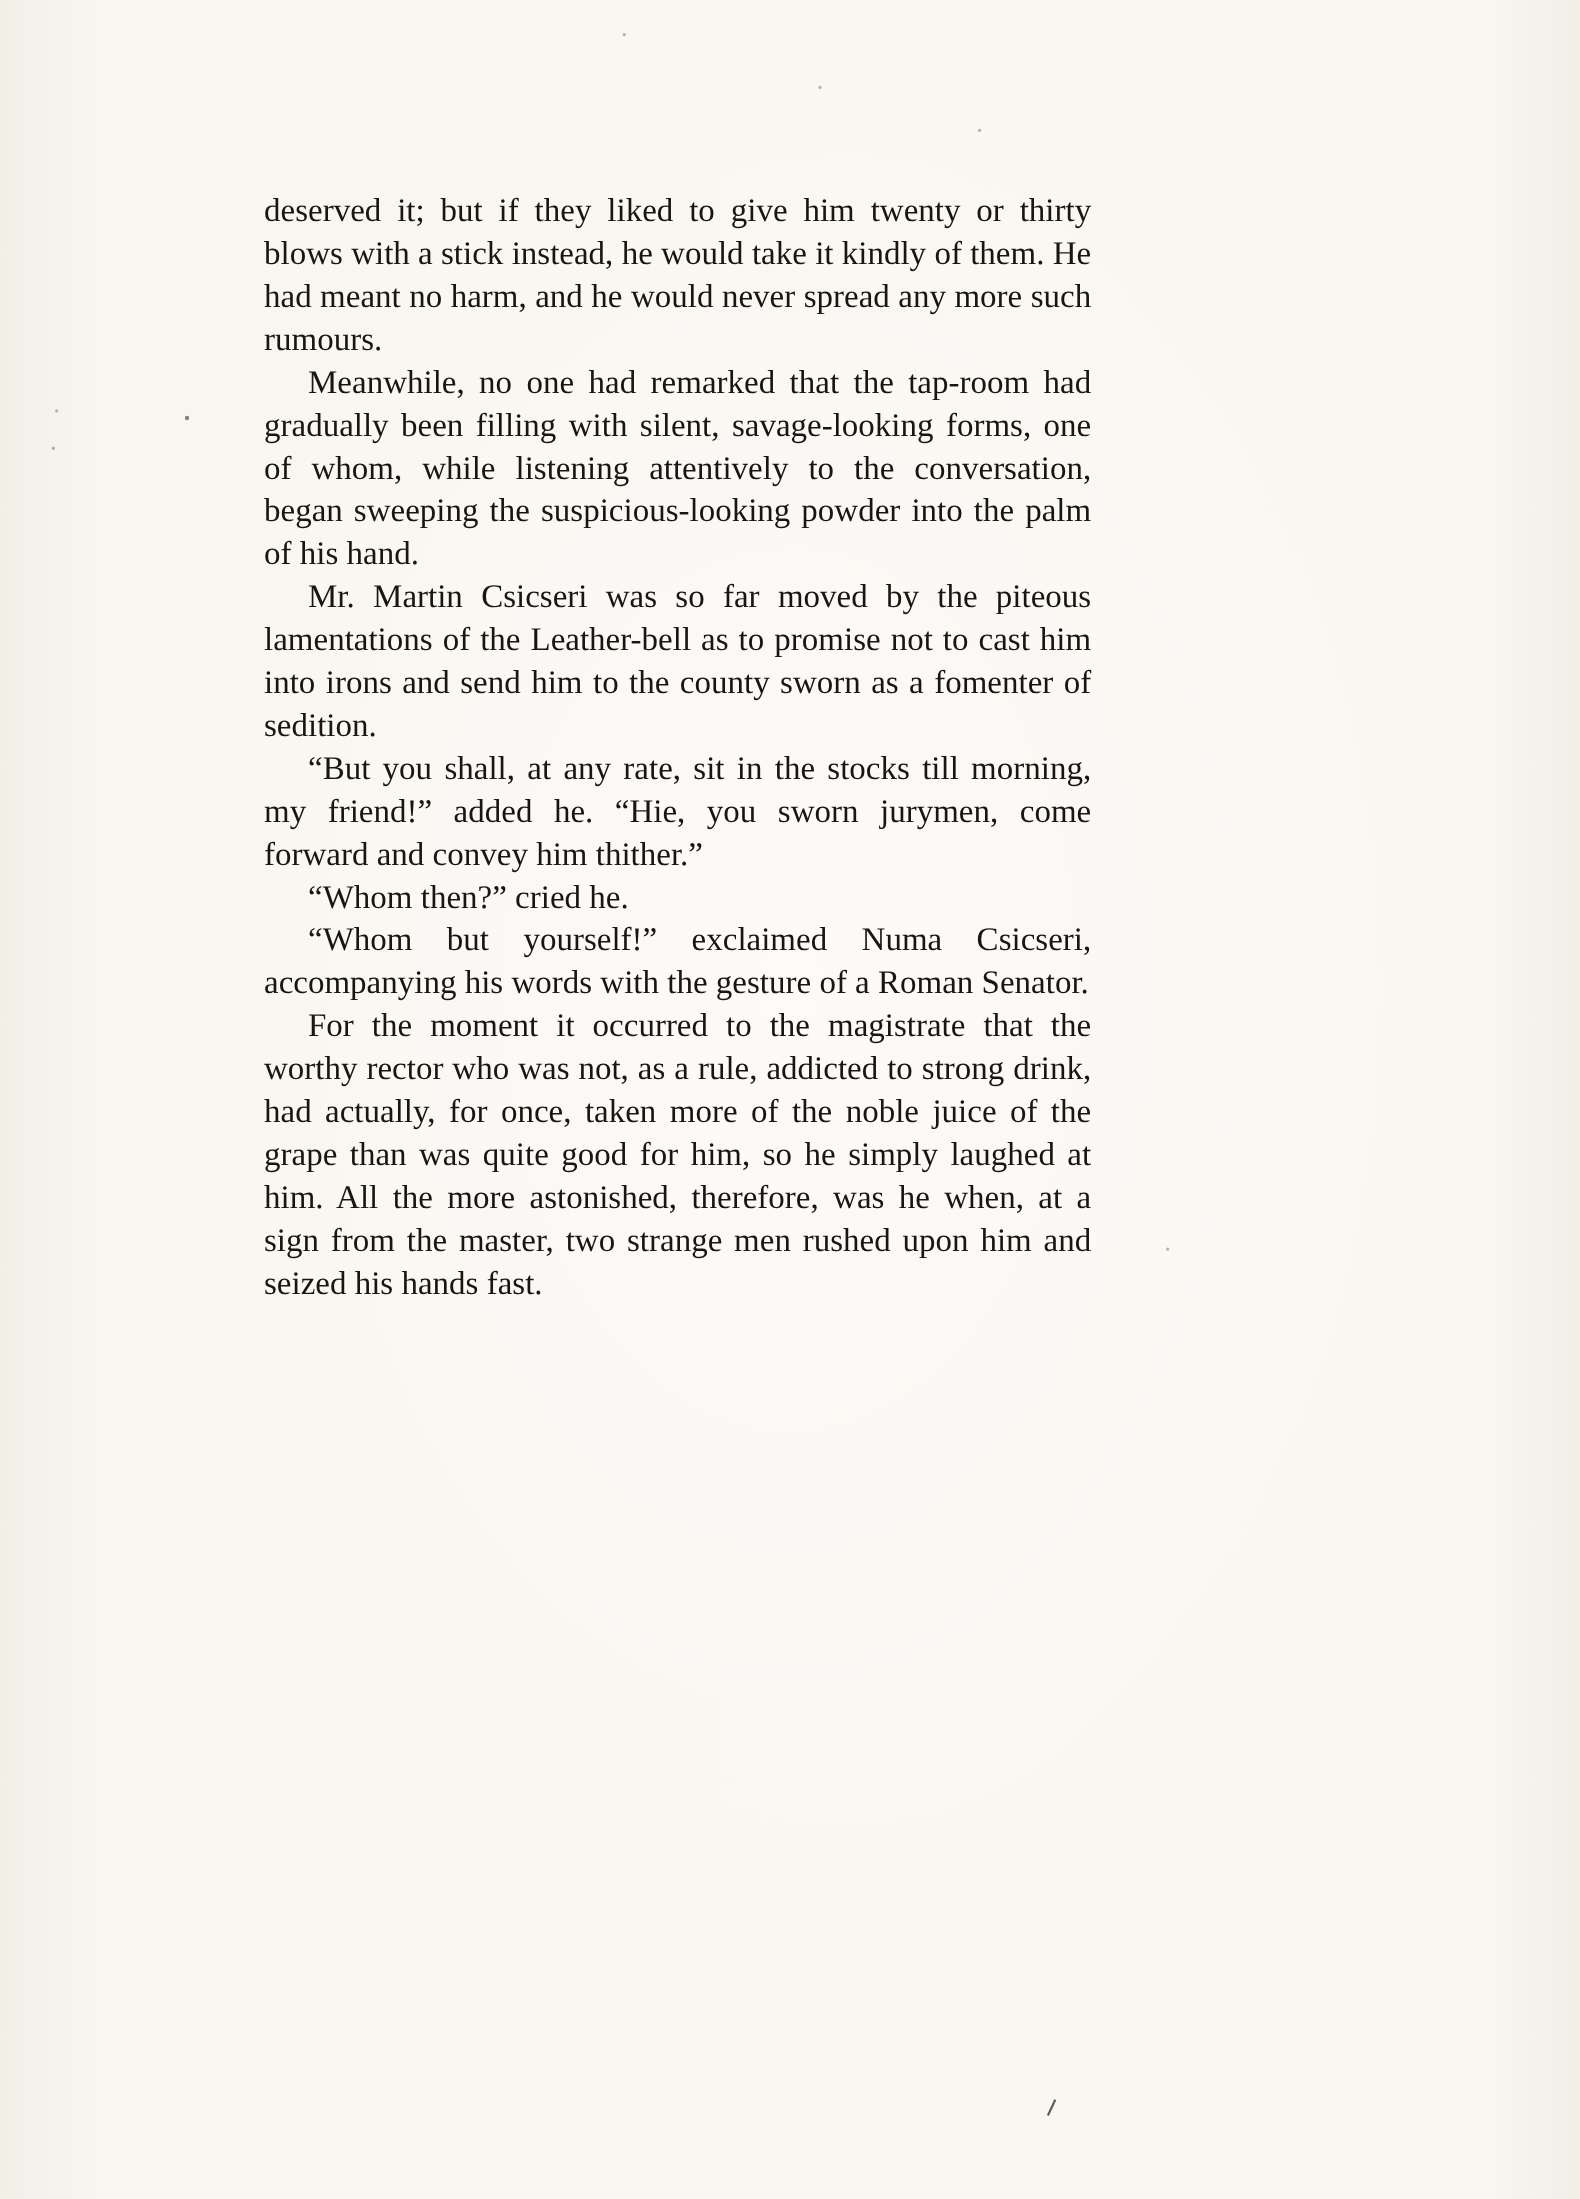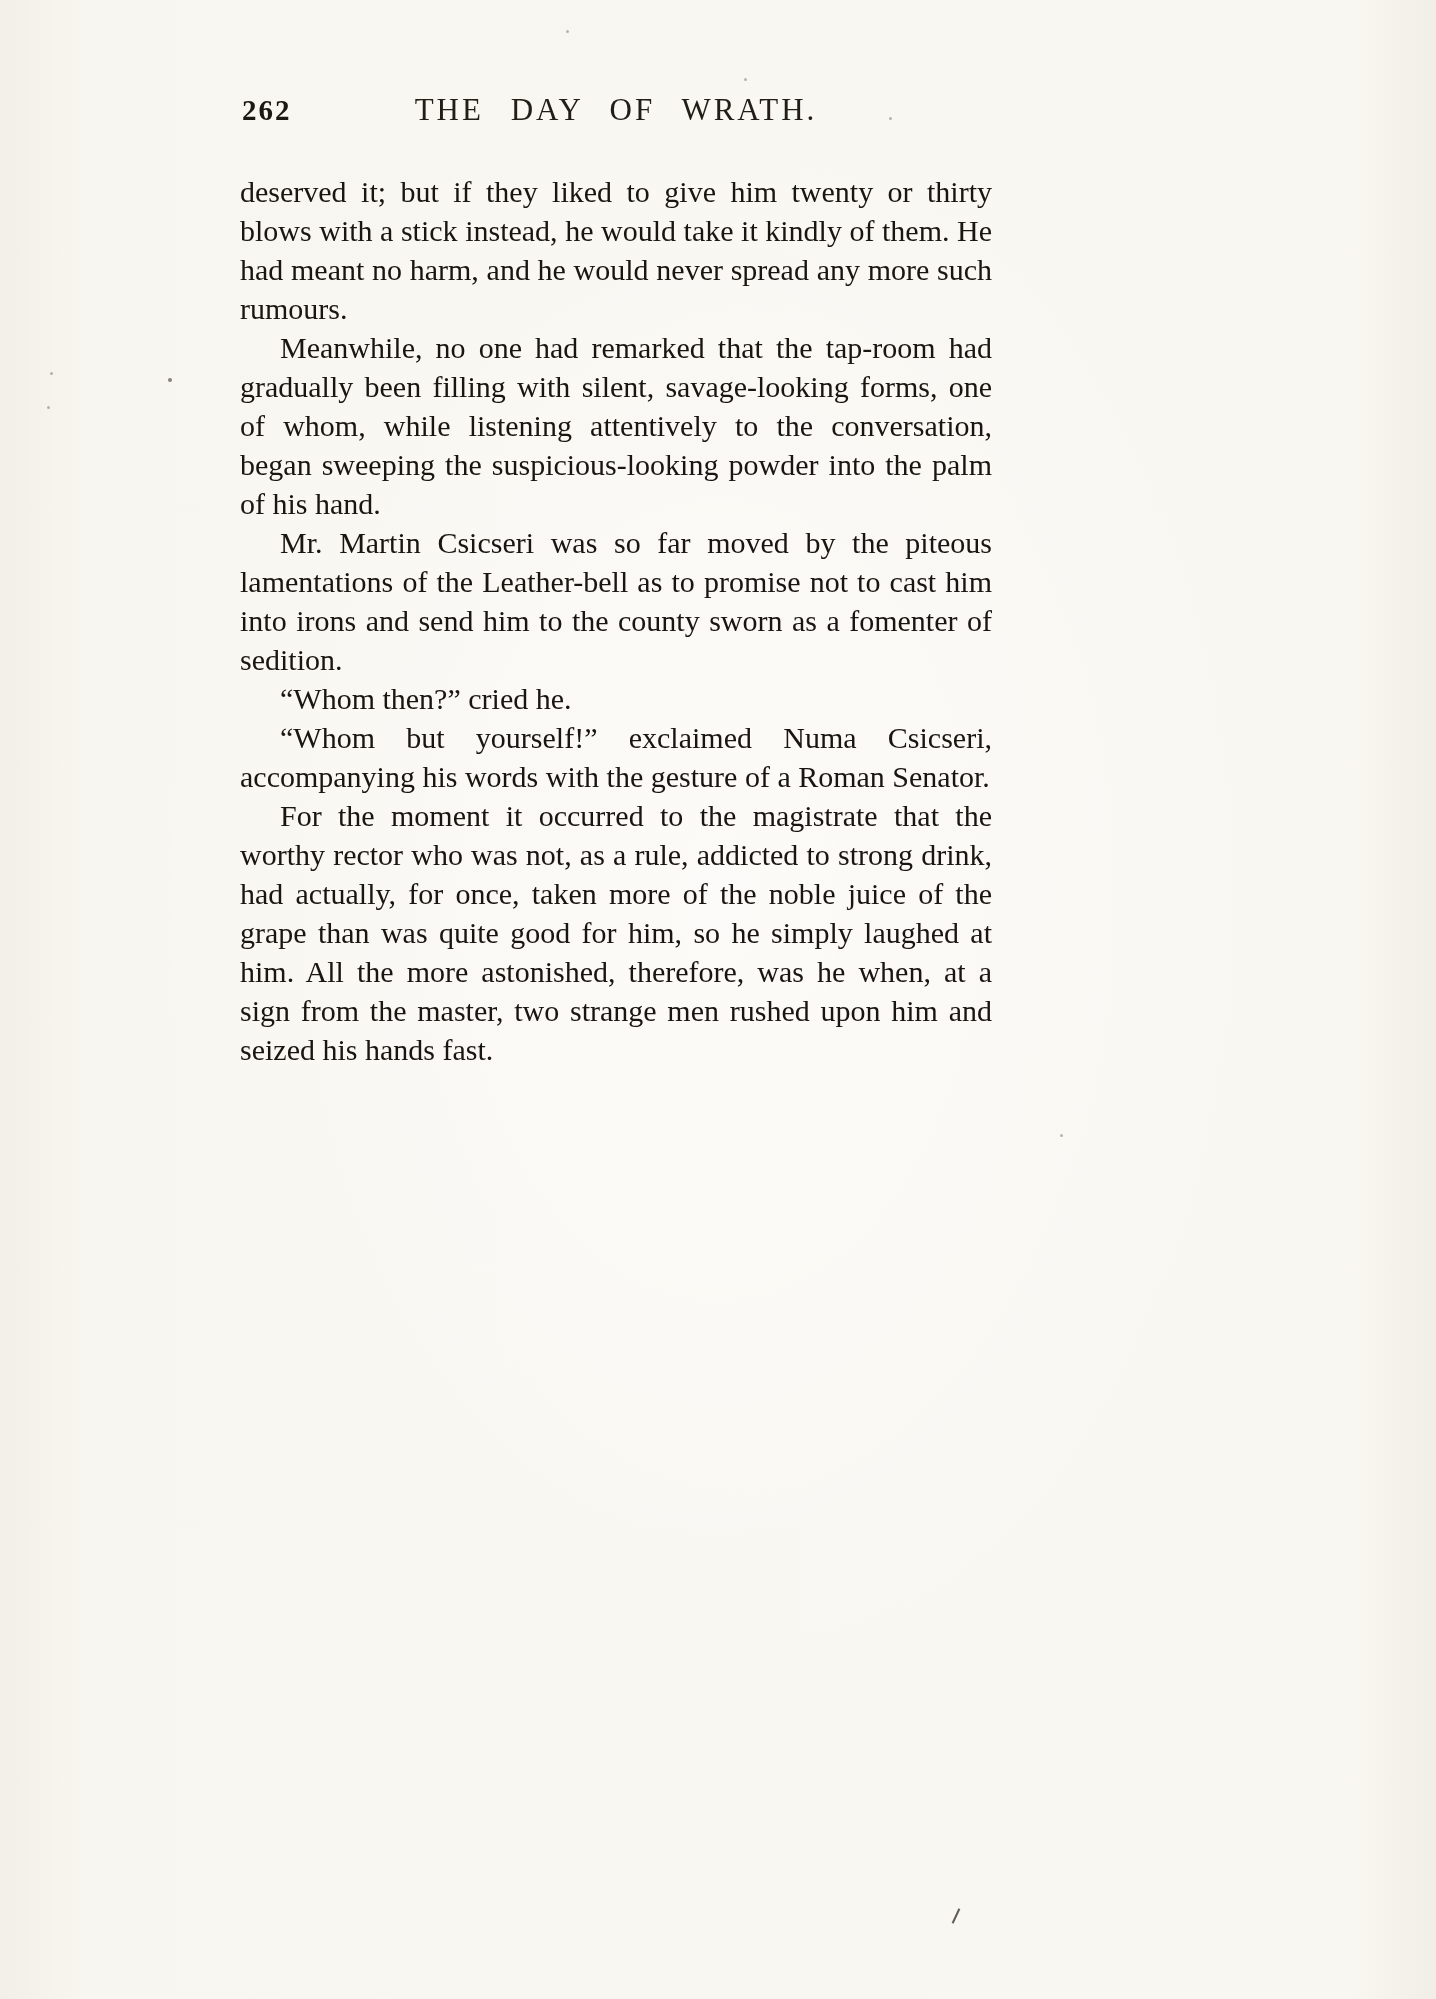--- a/index.html
+++ b/index.html
@@ -88,29 +88,26 @@
     height: 16px;
     background: rgba(30,26,22,0.7);
     transform: rotate(25deg);
   }
 </style>
 </head>
 <body>
 
 <div class="page">
 
-  <div class="running-head">
-    <span class="folio">262</span>
-    <span class="running-title">THE DAY OF WRATH.</span>
-  </div>
 
   <div class="page-body">
       <p class="para">deserved it; but if they liked to give him twenty or thirty blows with a stick instead, he would take it kindly of them.  He had meant no harm, and he would never spread any more such rumours.</p>
       <p class="para indent">Meanwhile, no one had remarked that the tap-room had gradually been filling with silent, savage-looking forms, one of whom, while listening attentively to the conversation, began sweeping the suspicious-looking powder into the palm of his hand.</p>
       <p class="para indent">Mr. Martin Csicseri was so far moved by the piteous lamentations of the Leather-bell as to promise not to cast him into irons and send him to the county sworn as a fomenter of sedition.</p>
+      <p class="para indent">“But you shall, at any rate, sit in the stocks till morning, my friend!” added he.  “Hie, you sworn jurymen, come forward and convey him thither.”</p>
       <p class="para indent">“Whom then?” cried he.</p>
       <p class="para indent">“Whom but yourself!” exclaimed Numa Csicseri, accompanying his words with the gesture of a Roman Senator.</p>
       <p class="para indent">For the moment it occurred to the magistrate that the worthy rector who was not, as a rule, addicted to strong drink, had actually, for once, taken more of the noble juice of the grape than was quite good for him, so he simply laughed at him.  All the more astonished, therefore, was he when, at a sign from the master, two strange men rushed upon him and seized his hands fast.</p>
     </div>
 
   <div class="artifact speck-faint" style="left:566px; top:30px;"></div>
   <div class="artifact speck-faint" style="left:50px; top:372px;"></div>
   <div class="artifact speck" style="left:168px; top:378px;"></div>
   <div class="artifact speck-faint" style="left:47px; top:406px;"></div>
   <div class="artifact speck-faint" style="left:1060px; top:1134px;"></div>

